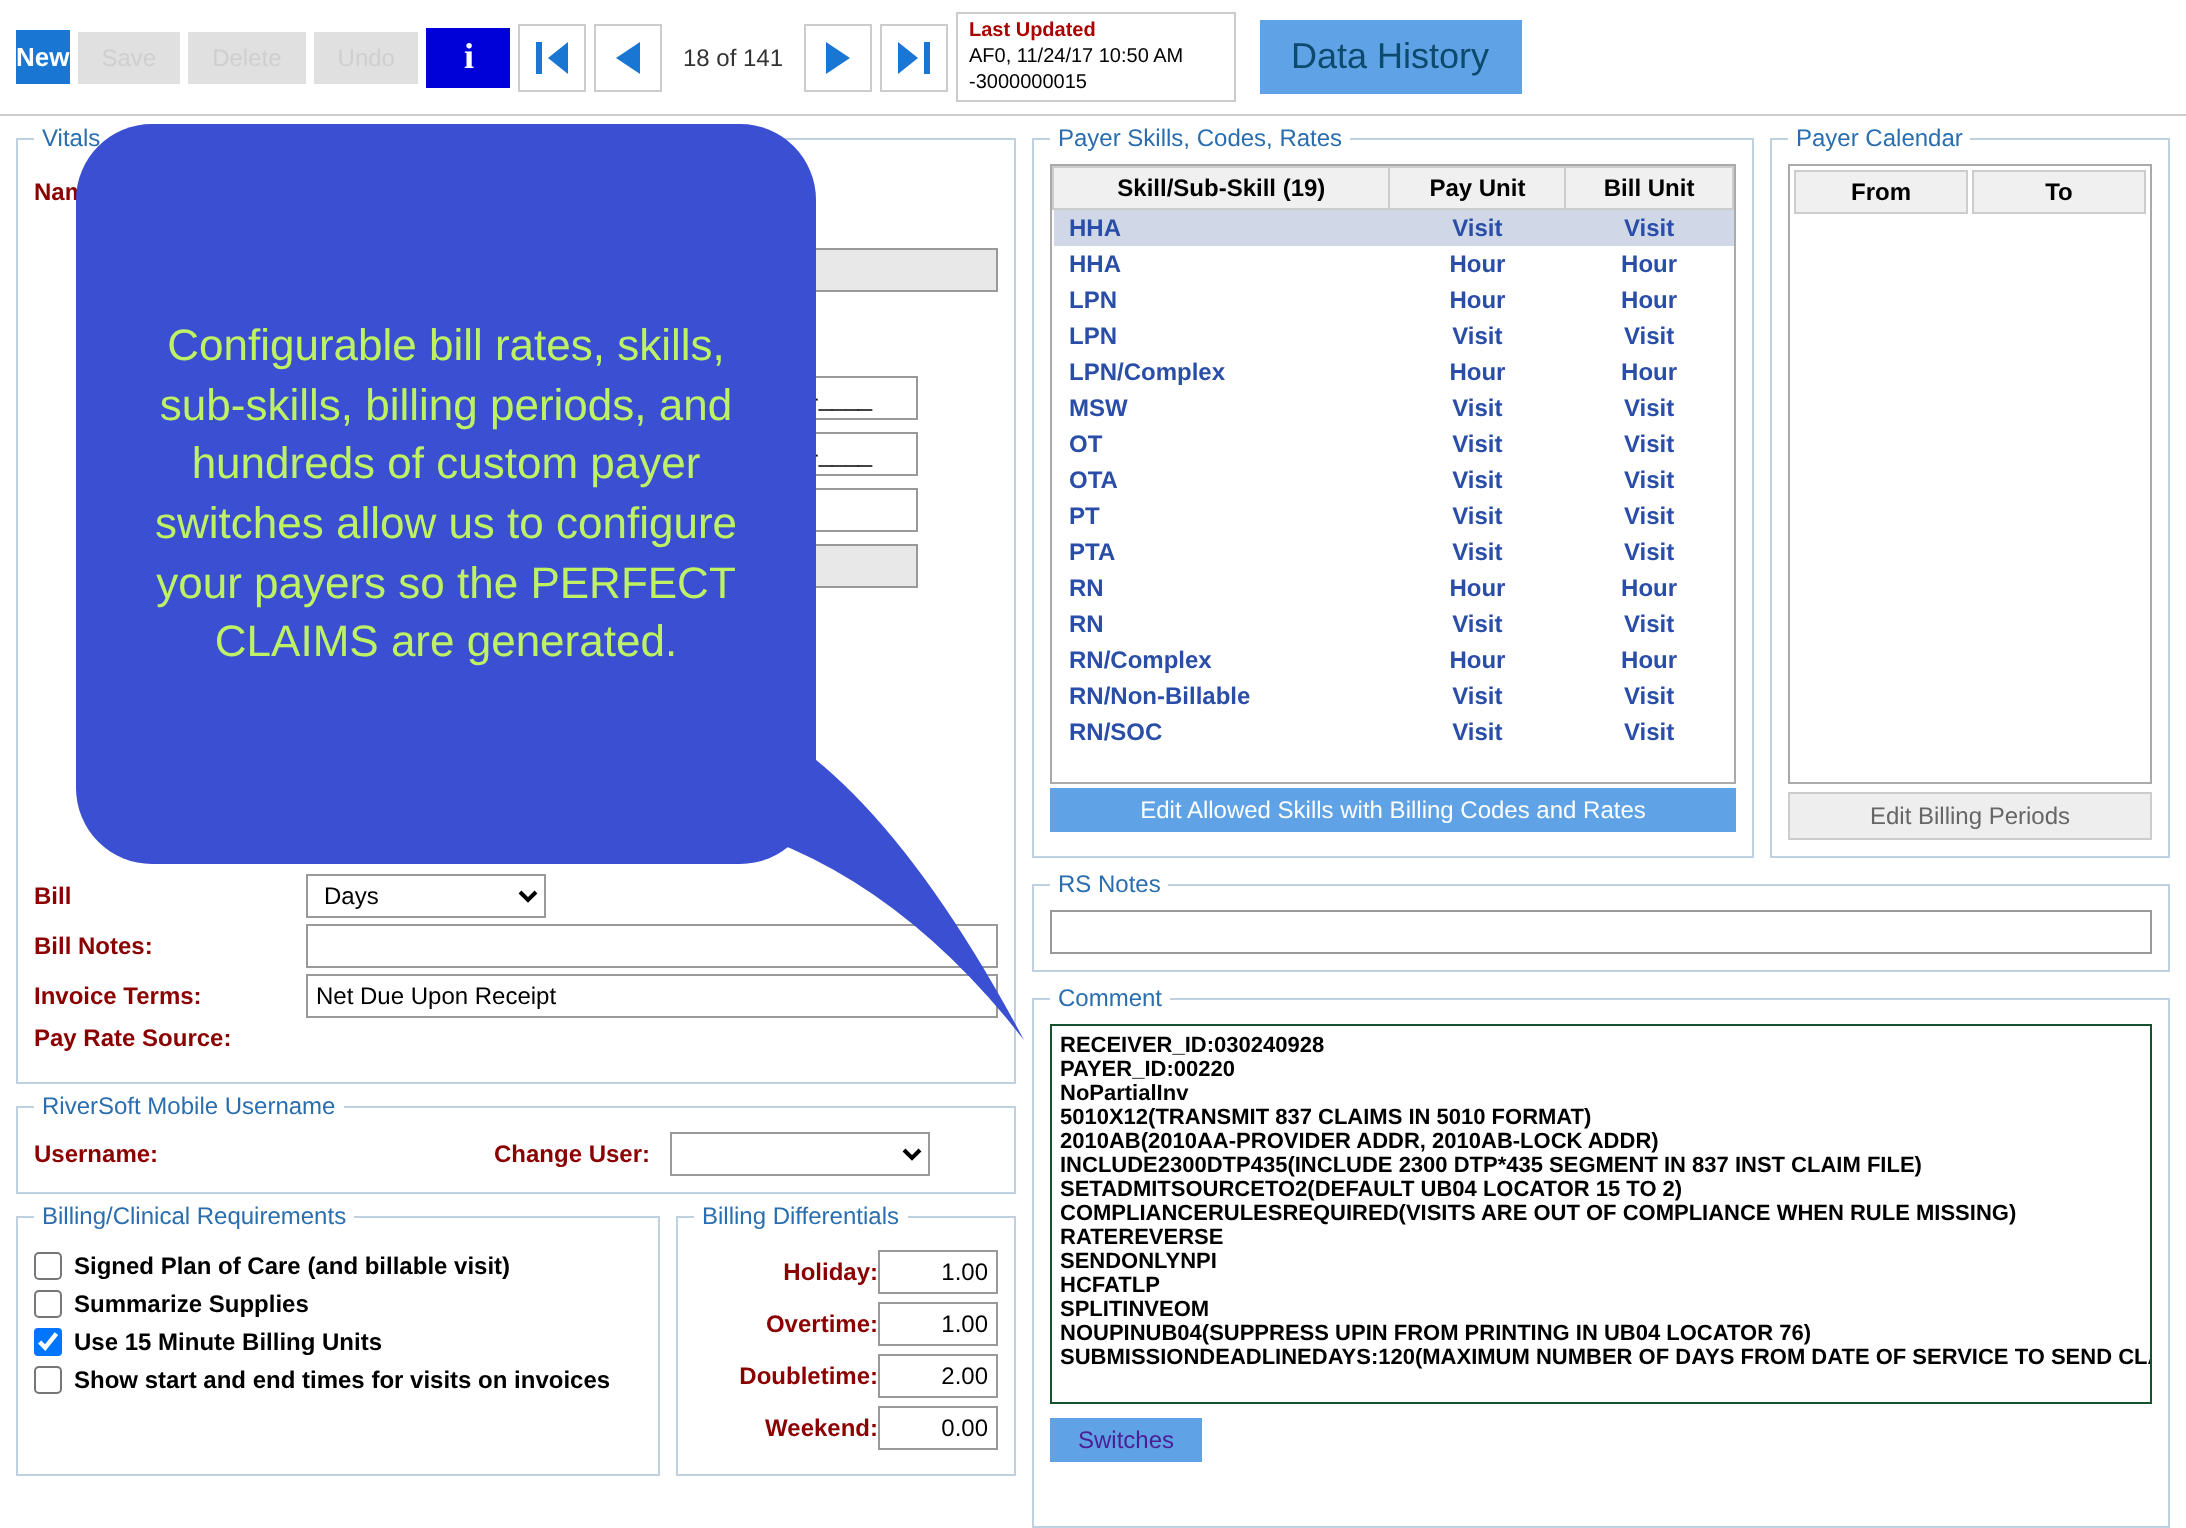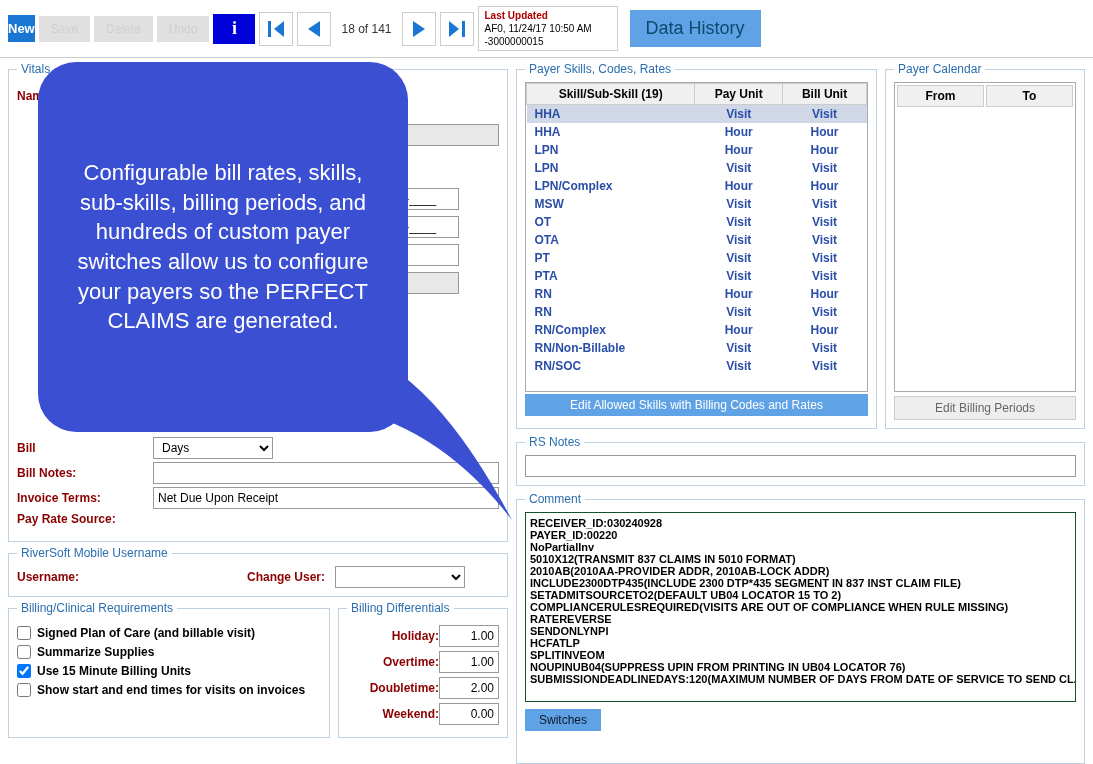--- a/index.html
+++ b/index.html
@@ -46,39 +46,39 @@
 .btn-edit-skills { background:#5fa2e5; color:#fff; border:none; padding:4px 12px; width:100%; cursor:pointer; font-size:12px; margin-top:2px;}
 .btn-edit-periods { background:#eee; color:#666; border:1px solid #ccc; padding:4px 8px; width:100%; font-size:12px; margin-top:4px; cursor:pointer;}
 
 
 .cal-table { border:1px solid #aaa; width:100%; height:310px; background:#fff; }
 .cal-table th { background:#f0f0f0; border:1px solid #ccc; padding:3px; font-size:12px; font-weight:bold; }
 
 
 .rsnotes-input { width:100%; height:30px; border:1px solid #999; }
 .comment-box { width:100%; height:190px; border:1px solid #14532d; font-family:inherit; font-size:11px; font-weight:bold; padding:4px; overflow-y:scroll; white-space:pre; resize:none; }
-.btn-switches { background:#5fa2e5; color:#0f172a; border:none; padding:4px 14px; cursor:pointer; font-size:12px; margin-top:4px;}
+.btn-switches { background:#5fa2e5; color:#4c1d95; border:none; padding:4px 14px; cursor:pointer; font-size:12px; margin-top:4px;}
 
 
 .mobile-row { display:flex; align-items:center; gap:10px;}
 .mobile-row .lbl-s { min-width:70px;}
 
 
 .bottom-row { display:flex; gap:8px; }
 .req-box { flex:1; }
 .diff-box { width:170px;}
 .check-row { display:flex; align-items:center; gap:6px; margin:5px 0; font-weight:bold; font-size:12px;}
 .check-row input[type=checkbox]{ width:14px; height:14px;}
 .diff-row { display:flex; justify-content:flex-end; align-items:center; margin:4px 0;}
 .diff-row input { width:60px; text-align:right; }
 
 
 .callout {
   position:absolute; left:38px; top:62px; width:370px; height:370px;
-  background:#3a4fd1; color:#ffffff; border-radius:38px;
+  background:#3a4fd1; color:#bef264; border-radius:38px;
   padding:30px 26px; font-size:22px; line-height:1.35; text-align:center;
   z-index:100; display:flex; align-items:center; justify-content:center;
 }
 .callout-tail {
   position:absolute; left:352px; top:350px; width:0; height:0;
   z-index:99;
 }
 .callout-tail svg { position:absolute; top:0; left:0; }
 
 

